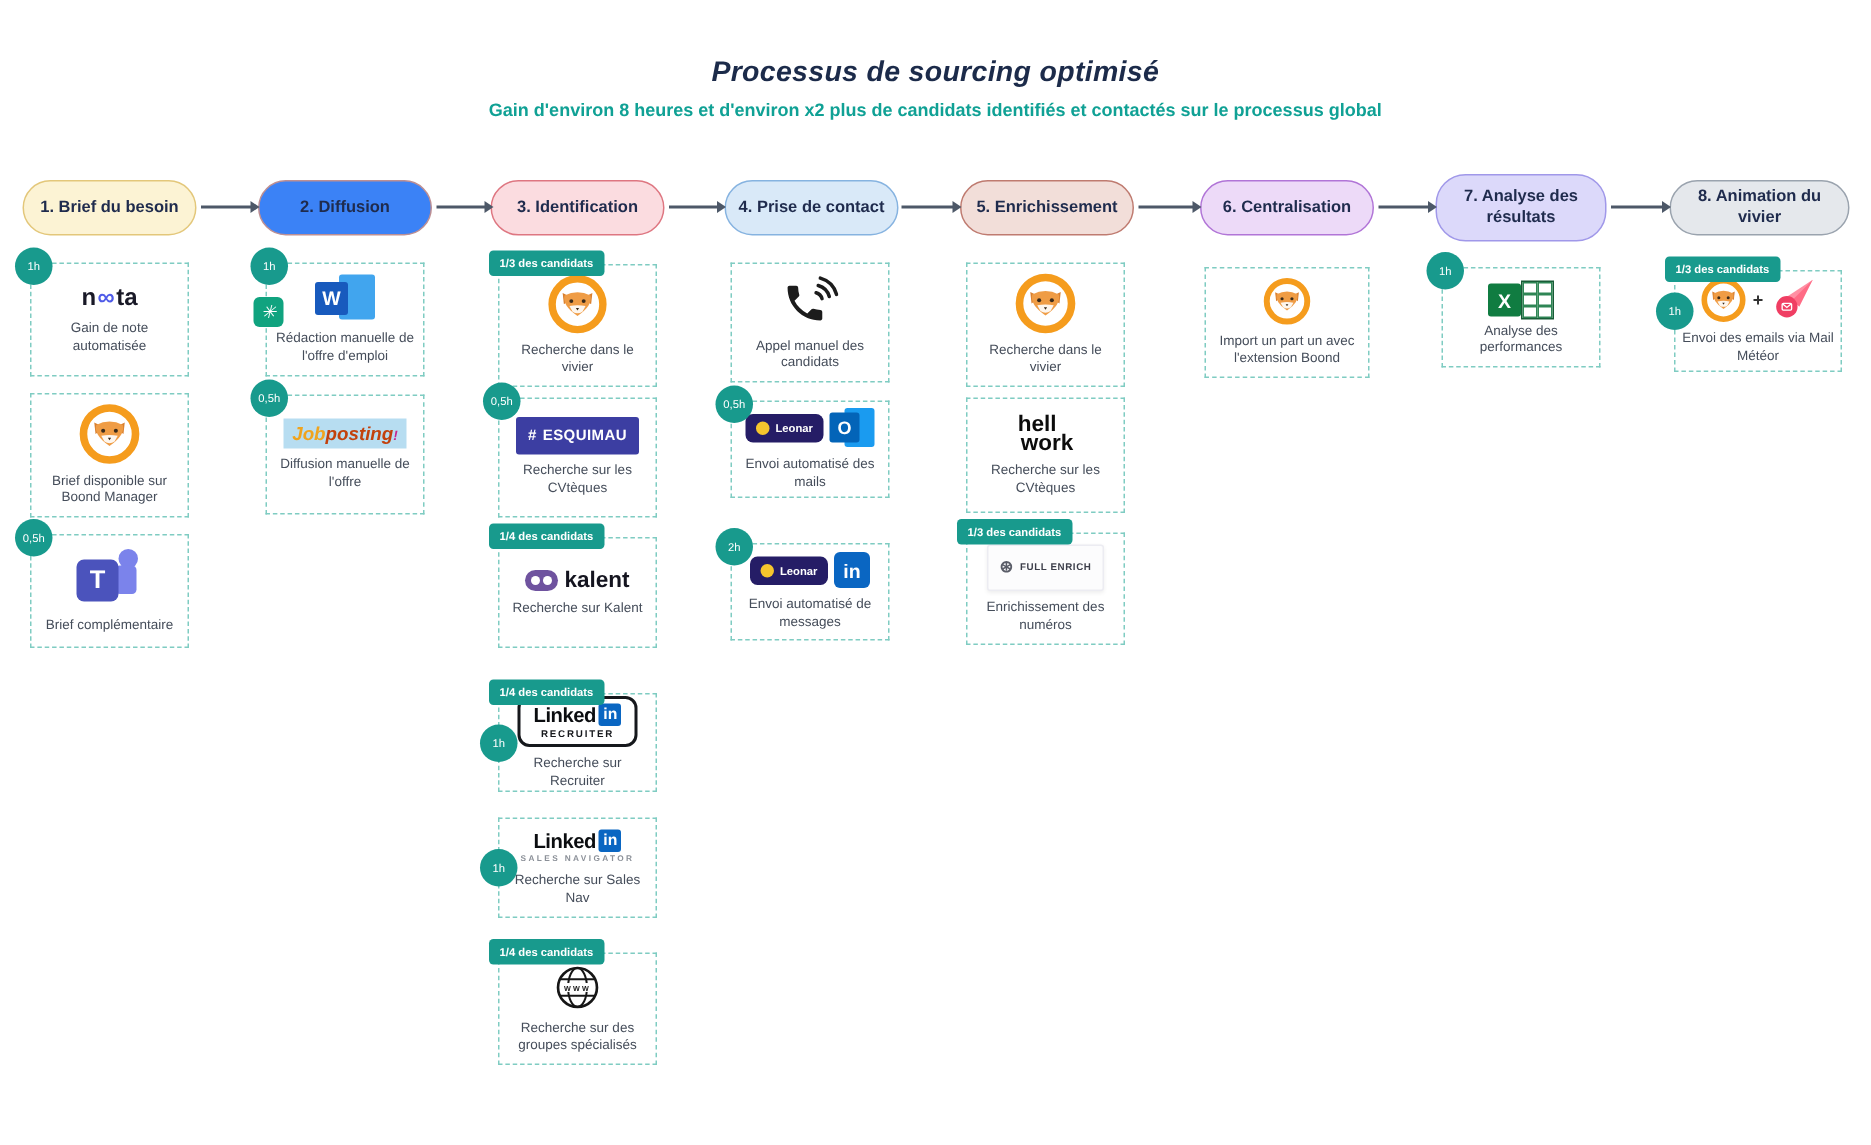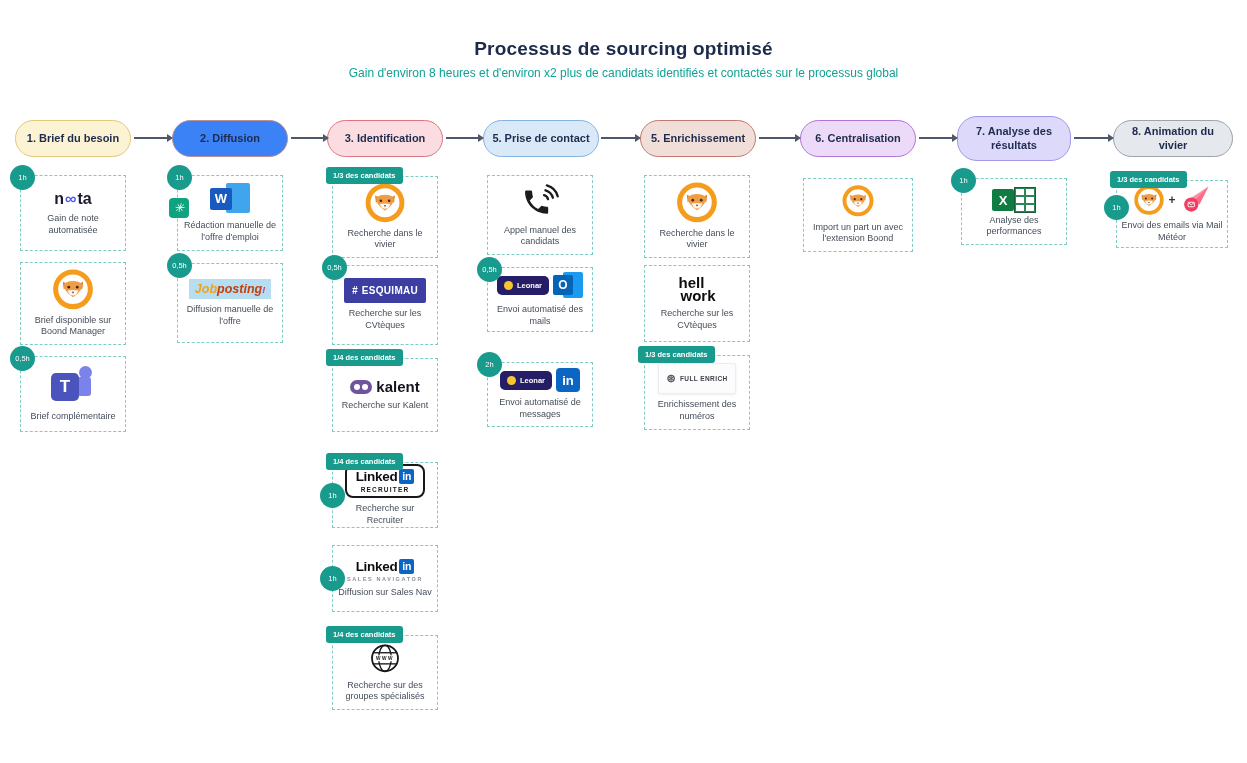--- a/index.html
+++ b/index.html
@@ -1,22 +1,22 @@
 <!DOCTYPE html>
 <html><head>
 <meta charset="utf-8">
 <style>
   html,body{margin:0;padding:0;background:#fff;}
   .canvas{position:relative;width:1247px;height:763px;background:#fff;overflow:hidden;
           font-family:"Liberation Sans",sans-serif;}
   
   .title{position:absolute;top:38px;left:0;width:100%;text-align:center;
-         font-size:19px;font-weight:bold;color:#1c2b4a;letter-spacing:.2px;}
+         font-size:19px;font-weight:bold;color:#1c2b4a;letter-spacing:.2px;font-style:italic;}
   .subtitle{position:absolute;top:66px;left:0;width:100%;text-align:center;
-         font-size:12px;font-weight:400;color:#10a195;}
+         font-size:12px;font-weight:700;color:#10a195;}
   
   .stage{position:absolute;top:120px;height:37px;border:1.5px solid;border-radius:20px;
          display:flex;align-items:center;justify-content:center;text-align:center;
          font-size:11px;font-weight:bold;color:#1f2b4d;box-sizing:border-box;
          line-height:1.25;padding:0 6px;}
   .s1{background:#fcf3d4;border-color:#e3c77a}
   .s2{background:#3b82f6;border-color:#bd8f93}
   .s3{background:#fbdce0;border-color:#de7681}
   .s4{background:#d9e9f8;border-color:#86b3e0}
   .s5{background:#f2ded9;border-color:#bf7b70}
@@ -110,21 +110,21 @@
   <div class="stage s1" style="left:15px;width:116px">
       <span>1. Brief du besoin</span>
     </div>
   <div class="stage s2" style="left:172px;width:116px">
       <span>2. Diffusion</span>
     </div>
   <div class="stage s3" style="left:327px;width:116px">
       <span>3. Identification</span>
     </div>
   <div class="stage s4" style="left:483px;width:116px">
-      <span>5. Prise de contact</span>
+      <span>4. Prise de contact</span>
     </div>
   <div class="stage s5" style="left:640px;width:116px">
       <span>5. Enrichissement</span>
     </div>
   <div class="stage s6" style="left:800px;width:116px">
       <span>6. Centralisation</span>
     </div>
   <div class="stage s7" style="left:957px;width:114px">
       <span>7. Analyse des résultats</span>
     </div>
@@ -249,21 +249,21 @@
 
   <div class="card" style="left:332px;top:545px;height:67px">
     <span class="badge-time side">1h</span>
     <div class="logo-li-sales">
       <div class="li-row">
         <span class="li-word">Linked</span>
         <span class="li-in-sq">in</span>
       </div>
       <div class="li-sub2">SALES NAVIGATOR</div>
     </div>
-    <div class="card-label">Diffusion sur Sales Nav</div>
+    <div class="card-label">Recherche sur Sales Nav</div>
   </div>
 
   <div class="card" style="left:332px;top:635px;height:75px">
     <span class="badge-fraction">1/4 des candidats</span>
     <svg width="38" height="38" viewBox="0 0 44 44">
       <circle cx="22" cy="22" r="17.5" fill="none" stroke="#161616" stroke-width="2.4"></circle>
       <ellipse cx="22" cy="22" rx="8.5" ry="17.5" fill="none" stroke="#161616" stroke-width="1.8"></ellipse>
       <line x1="6.5" y1="14.5" x2="37.5" y2="14.5" stroke="#161616" stroke-width="1.8"></line>
       <line x1="6.5" y1="29.5" x2="37.5" y2="29.5" stroke="#161616" stroke-width="1.8"></line>
       <rect x="8" y="18" width="28" height="8" fill="#fff"></rect>

